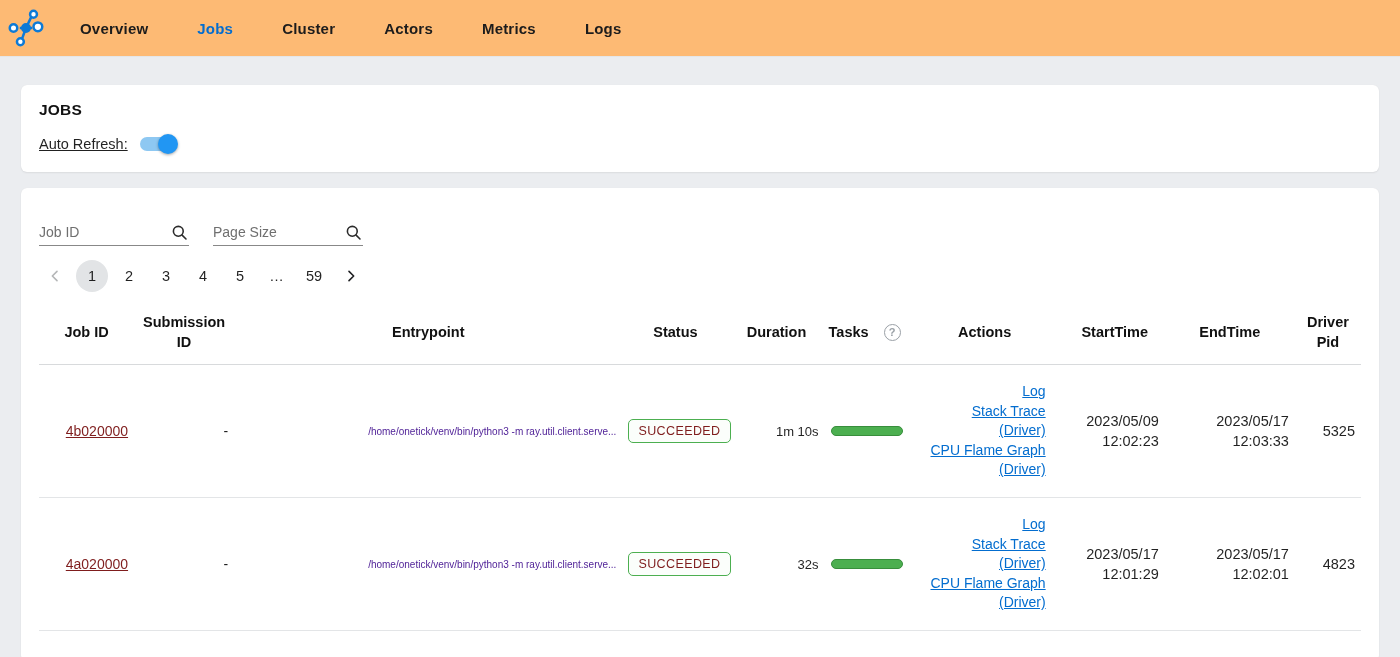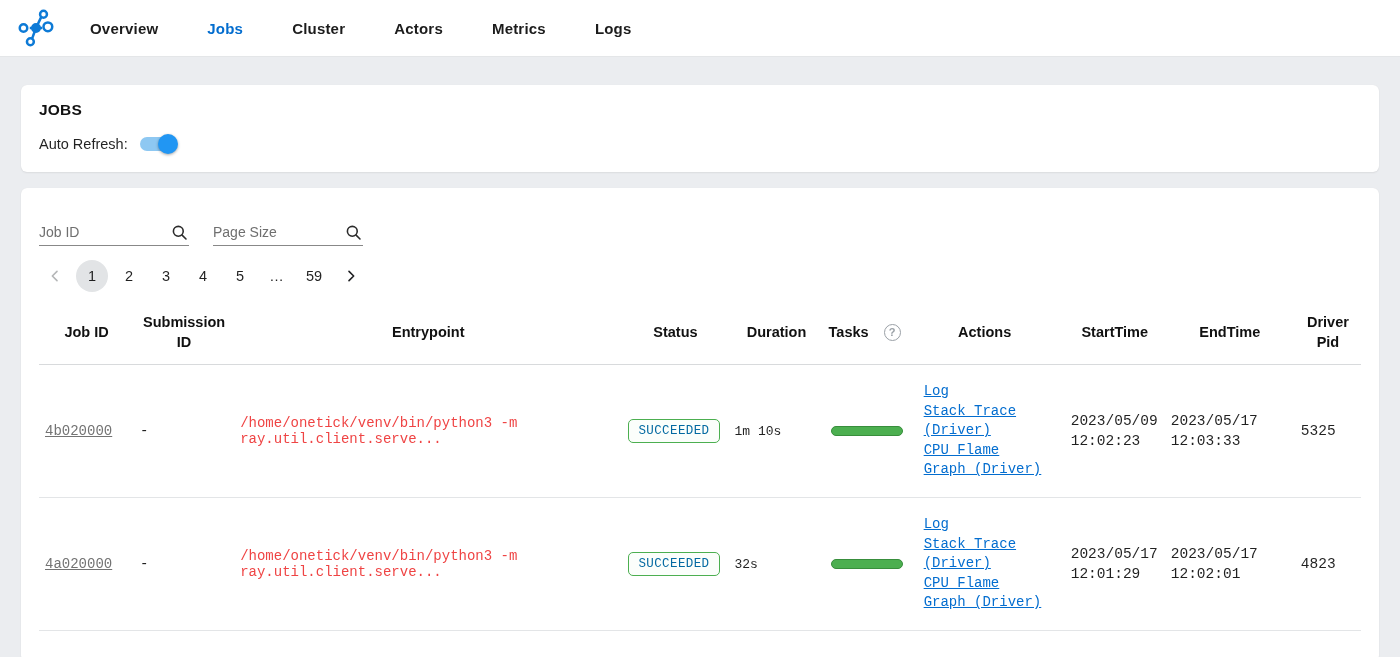--- a/index.html
+++ b/index.html
@@ -7,22 +7,22 @@
   body {
     width: 1400px; height: 657px; overflow: hidden;
     background: #ebedf0;
     font-family: "Liberation Sans", sans-serif;
     color: rgba(0,0,0,.87);
     -webkit-font-smoothing: antialiased;
   }
 
   
   .topnav {
-    height: 57px; background: #ffffff; border-bottom: 1px solid #e4e6e8;
-    display: flex; align-items: center; padding: 0 26px 0 14px; text-align: right;
+    height: 57px; background: #fdba74; border-bottom: 1px solid #e4e6e8;
+    display: flex; align-items: center; padding: 0 26px 0 4px; text-align: right;
   }
   .logo-wrap { width: 44px; height: 44px; display: flex; align-items: center; justify-content: center; }
   .tabs { display: flex; gap: 49px; margin-left: 32px; }
   .tab {
     font-size: 15px; font-weight: 700; letter-spacing: .2px; color: #1c1c1c;
     cursor: pointer; white-space: nowrap;
   }
   .tab.active { color: #036dcf; }
   .nav-right { margin-left: auto; display: flex; align-items: center; gap: 27px; }
   .back-link { font-size: 15px; color: #3c4043; cursor: pointer; }
@@ -30,21 +30,21 @@
 
   
   .card {
     background: #fff; border-radius: 6px; margin: 0 21px;
     box-shadow: 0 1px 2px rgba(0,0,0,.07), 0 0 1px rgba(0,0,0,.06);
   }
   .card-jobs { margin-top: 28px; padding: 16px 18px 20px; }
   .card-list { margin-top: 16px; padding: 14px 18px 30px; }
   .card-title { font-size: 15.5px; font-weight: 700; letter-spacing: .2px; color: #111; }
 
-  .autorefresh-row { display: flex; align-items: center; gap: 12px; margin-top: 17px; font-size: 14.5px; }
+  .autorefresh-row { display: flex; align-items: center; gap: 12px; margin-top: 17px; font-size: 14.5px; text-decoration: underline; }
   .request-status { margin-top: 15px; font-size: 14.5px; }
 
   
   .switch { position: relative; width: 34px; height: 14px; border-radius: 7px; background: #8ec8f2; cursor: pointer; margin-right: 4px; }
   .switch .thumb {
     position: absolute; right: -4px; top: -3px; width: 20px; height: 20px; border-radius: 50%;
     background: #29a3e8; background: #2196f3; box-shadow: 0 1px 3px rgba(0,0,0,.35);
   }
 
   
@@ -73,34 +73,34 @@
   .chev.disabled { opacity: .38; cursor: default; }
 
   
   table { width: 100%; border-collapse: collapse; table-layout: fixed; margin-top: 8px; }
   th {
     font-size: 14.5px; font-weight: 700; text-align: center; line-height: 20px;
     padding: 12px 4px; height: 62px; vertical-align: middle; color: #111;
     border-bottom: 1px solid #d8dadc;
   }
   td {
-    text-align: left; vertical-align: middle; height: 133px;
-    font-size: 14px; padding: 0 6px; border-bottom: 1px solid #e3e5e7; font-family: Liberation Mono, monospace;
+    text-align: right; vertical-align: middle; height: 133px;
+    font-size: 14px; padding: 0 6px; border-bottom: 1px solid #e3e5e7;
   }
   .th-inner { display: inline-flex; align-items: center; gap: 15px; }
   .help-icon {
     width: 17px; height: 17px; border: 1.5px solid #9aa0a6; border-radius: 50%;
     display: inline-flex; align-items: center; justify-content: center;
     color: #9aa0a6; font-size: 11px; font-weight: 700; cursor: pointer;
   }
   .help-icon::after { content: "?"; }
-  a.blue-link { color: #737373; text-decoration: underline; cursor: pointer; }
-  .entrypoint { font-size: 14px; color: #ef4444; }
+  a.blue-link { color: #7f1d1d; text-decoration: underline; cursor: pointer; }
+  .entrypoint { font-size: 10px; color: #4c1d95; }
   .chip {
-    display: inline-block; border: 1px solid #4caf50; color: #0369a1;
+    display: inline-block; border: 1px solid #4caf50; color: #7f1d1d;
     background: #fbfefb; border-radius: 5px; padding: 3px 9px;
     font-size: 12.5px; letter-spacing: .4px; line-height: 16px;
   }
   .duration { font-size: 13px; }
   .tasks-bar {
     width: 72px; height: 10px; margin: 0 auto; border-radius: 6px;
     background: #4caf50; border: 1px solid #388e3c;
   }
   .actions { max-width: 122px; margin: 0 auto; line-height: 19.5px; }
   .actions a { display: block; color: #036dcf; text-decoration: underline; cursor: pointer; }

